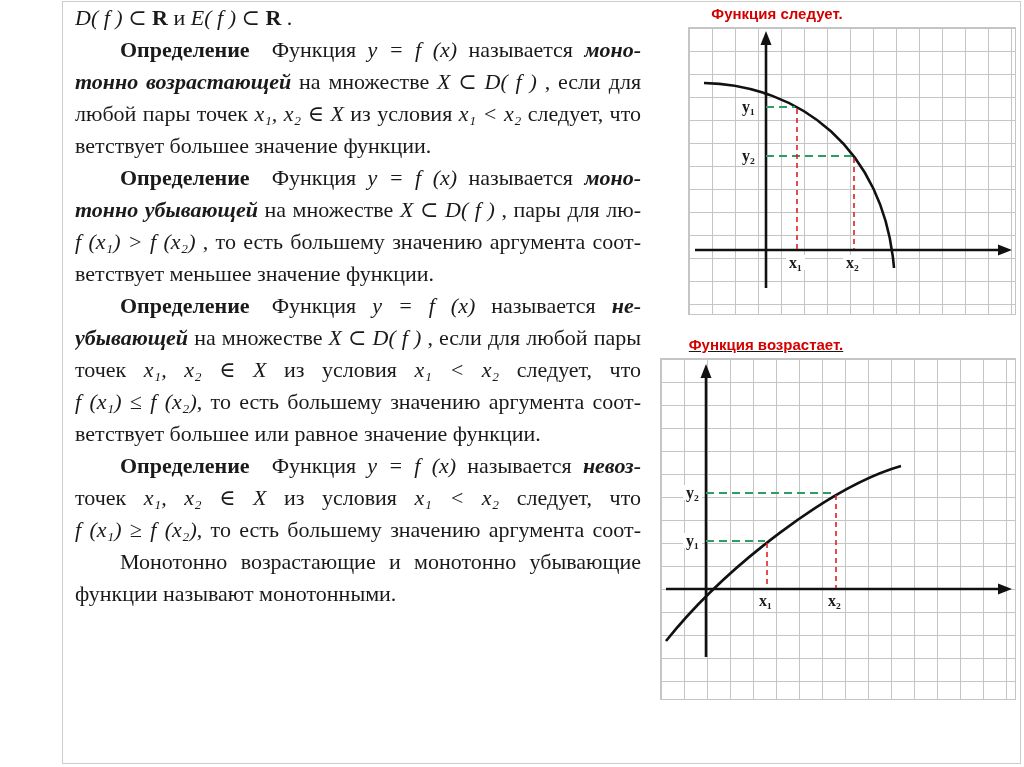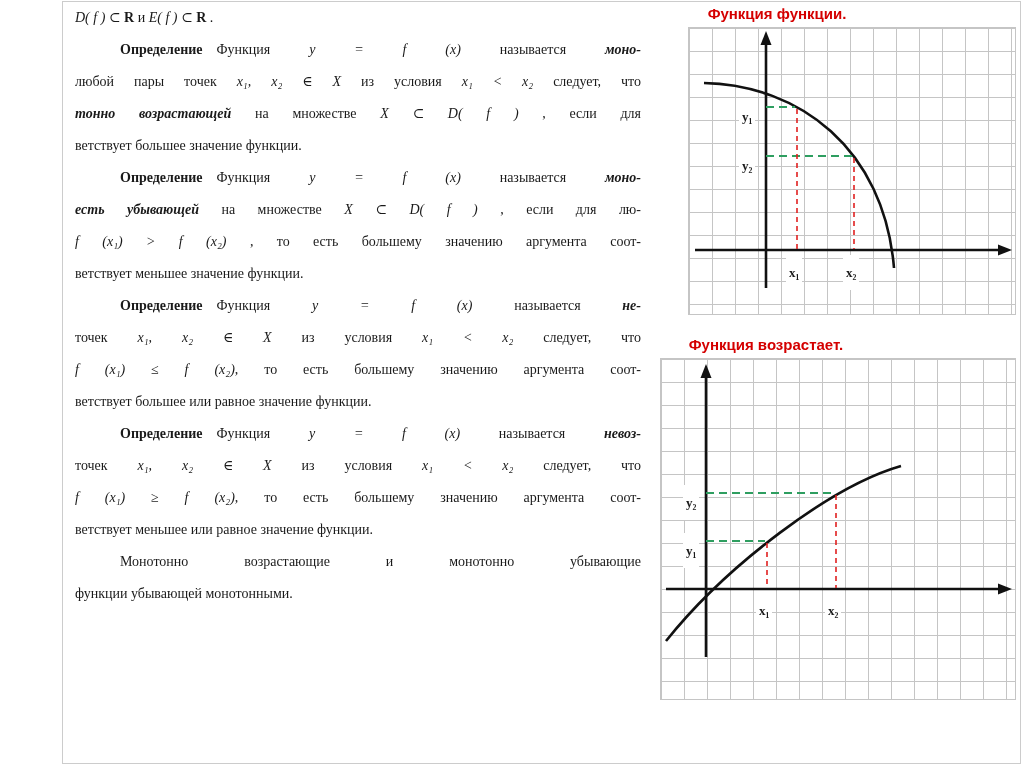--- a/index.html
+++ b/index.html
@@ -5,21 +5,21 @@
   * { margin:0; padding:0; box-sizing:border-box; }
   html,body { width:1024px; height:767px; background:#ffffff; }
   body { position:relative; overflow:hidden; font-family:"Liberation Serif","DejaVu Serif",serif; color:#1a1a1a; }
 
   .slide { position:absolute; inset:0; background:#fff; }
   .slide-border { position:absolute; left:62px; top:1px; width:959px; height:763px;
                   border:1px solid #cccccc; }
 
   
   .text-column { position:absolute; left:75px; top:2px; width:566px;
-                 font-size:14px; line-height:32px; }
+                 font-size:22px; line-height:32px; }
   .line { text-align:justify; text-align-last:justify; height:32px; overflow:hidden; }
   .line.last { text-align-last:left; }
   .line.indent { text-indent:45px; }
   .r-b  { font-weight:bold; }
   .r-i  { font-style:italic; }
   .r-bi { font-weight:bold; font-style:italic; }
 
   
   .graph-panel { position:absolute; }
   .graph-title { font-family:"Liberation Sans","DejaVu Sans",sans-serif;
@@ -35,84 +35,84 @@
                  repeating-linear-gradient(to right,  var(--grid-gray,#c5c5c5) 0 1px, transparent 1px 23px); }
   .graph-box svg { position:absolute; inset:0; display:block; }
 
   .axis  { stroke:var(--curve-black,#111); stroke-width:2.6; }
   .arrow { fill:var(--curve-black,#111); }
   .curve { stroke:var(--curve-black,#111); stroke-width:2.6; fill:none; }
   .gdash { stroke:var(--dash-green,#2e9e60); stroke-width:2;   stroke-dasharray:8 5; }
   .rdash { stroke:var(--dash-red,#e02020);  stroke-width:1.6; stroke-dasharray:5 4; }
 
   .pt-label { position:absolute; background:#ffffff; font-weight:bold;
-              font-size:13px; line-height:15px; padding:10px 3px; }
+              font-size:16px; line-height:15px; padding:0 3px; }
 </style>
 </head>
 <body>
 
 <div class="slide">
   <div class="slide-border"></div>
 
   <div class="text-column">
       <div>
         <div class="line last"><span class="r-i">D( f ) ⊂ </span><span class="r-b">R</span><span> и </span><span class="r-i">E( f ) ⊂ </span><span class="r-b">R</span><span> .</span></div>
       </div>
       <div>
         <div class="line indent"><span class="r-b">Определение</span><span> </span><span>Функция </span><span class="r-i">y = f (x)</span><span> называется </span><span class="r-bi">моно-</span></div>
+        <div class="line"><span class="r-bi">тонно возрастающей</span><span> на множестве </span><span class="r-i">X ⊂ D( f )</span><span> , если для</span></div>
         <div class="line"><span>любой пары точек </span><span class="r-i">x₁, x₂ ∈ X</span><span> из условия </span><span class="r-i">x₁ &lt; x₂</span><span> следует, что</span></div>
-        <div class="line"><span class="r-bi">тонно возрастающей</span><span> на множестве </span><span class="r-i">X ⊂ D( f )</span><span> , если для</span></div>
         <div class="line last"><span>ветствует большее значение функции.</span></div>
       </div>
       <div>
         <div class="line indent"><span class="r-b">Определение</span><span> </span><span>Функция </span><span class="r-i">y = f (x)</span><span> называется </span><span class="r-bi">моно-</span></div>
-        <div class="line"><span class="r-bi">есть убывающей</span><span> на множестве </span><span class="r-i">X ⊂ D( f )</span><span> , если для лю-</span></div>
+        <div class="line"><span class="r-bi">тонно убывающей</span><span> на множестве </span><span class="r-i">X ⊂ D( f )</span><span> , пары для лю-</span></div>
         <div class="line"><span class="r-i">f (x₁) &gt; f (x₂)</span><span> , то есть большему значению аргумента соот-</span></div>
         <div class="line last"><span>ветствует меньшее значение функции.</span></div>
       </div>
       <div>
         <div class="line indent"><span class="r-b">Определение</span><span> </span><span>Функция </span><span class="r-i">y = f (x)</span><span> называется </span><span class="r-bi">не-</span></div>
+        <div class="line"><span class="r-bi">убывающей</span><span> на множестве </span><span class="r-i">X ⊂ D( f )</span><span> , если для любой пары</span></div>
         <div class="line"><span>точек </span><span class="r-i">x₁, x₂ ∈ X</span><span> из условия </span><span class="r-i">x₁ &lt; x₂</span><span> следует, что</span></div>
         <div class="line"><span class="r-i">f (x₁) ≤ f (x₂)</span><span>, то есть большему значению аргумента соот-</span></div>
         <div class="line last"><span>ветствует большее или равное значение функции.</span></div>
       </div>
       <div>
         <div class="line indent"><span class="r-b">Определение</span><span> </span><span>Функция </span><span class="r-i">y = f (x)</span><span> называется </span><span class="r-bi">невоз-</span></div>
         <div class="line"><span>точек </span><span class="r-i">x₁, x₂ ∈ X</span><span> из условия </span><span class="r-i">x₁ &lt; x₂</span><span> следует, что</span></div>
         <div class="line"><span class="r-i">f (x₁) ≥ f (x₂)</span><span>, то есть большему значению аргумента соот-</span></div>
-        <div class="line last"><span>ветствует меньшее или равное значение функции.</span></div>
       </div>
       <div>
         <div class="line indent"><span>Монотонно возрастающие и монотонно убывающие</span></div>
-        <div class="line last"><span>функции убывающей монотонными.</span></div>
+        <div class="line last"><span>функции называют монотонными.</span></div>
       </div>
     </div>
 
   <div class="graph-panel panel-top" style="left:688px; top:5px; width:328px;">
-    <div class="graph-title">Функция функции.</div>
+    <div class="graph-title">Функция следует.</div>
     <div class="graph-box" style="width:328px; height:288px;">
       <svg viewBox="0 0 328 288" width="328" height="288">
         <line class="axis" x1="77" y1="260" x2="77" y2="12"></line>
         <polygon class="arrow" points="77,3 71.5,17 82.5,17"></polygon>
         <line class="axis" x1="6" y1="222" x2="314" y2="222"></line>
         <polygon class="arrow" points="323,222 309,216.5 309,227.5"></polygon>
         <path class="curve" d="M 15 55 C 110 57 195 120 205 240"></path>
         <line class="gdash" x1="77" y1="79" x2="106" y2="79"></line>
         <line class="gdash" x1="77" y1="128" x2="163" y2="128"></line>
         <line class="rdash" x1="108" y1="81" x2="108" y2="221"></line>
         <line class="rdash" x1="165" y1="130" x2="165" y2="221"></line>
       </svg>
       <span class="pt-label" style="left:50px; top:71px;">y₁</span>
       <span class="pt-label" style="left:50px; top:120px;">y₂</span>
       <span class="pt-label" style="left:97px; top:227px;">x₁</span>
       <span class="pt-label" style="left:154px; top:227px;">x₂</span>
     </div>
   </div>
 
-  <div class="graph-panel panel-bottom" style="left:660px; top:336px; width:292px;">
+  <div class="graph-panel panel-bottom" style="left:660px; top:336px; width:292px;text-decoration:underline;">
     <div class="graph-title">Функция возрастает.</div>
     <div class="graph-box" style="width:356px; height:342px;">
       <svg viewBox="0 0 356 342" width="356" height="342">
         <line class="axis" x1="45" y1="298" x2="45" y2="14"></line>
         <polygon class="arrow" points="45,5 39.5,19 50.5,19"></polygon>
         <line class="axis" x1="5" y1="230" x2="342" y2="230"></line>
         <polygon class="arrow" points="351,230 337,224.5 337,235.5"></polygon>
         <path class="curve" d="M 5 282 C 65 207 170 127 240 107"></path>
         <line class="gdash" x1="45" y1="134" x2="173" y2="134"></line>
         <line class="gdash" x1="45" y1="182" x2="104" y2="182"></line>

